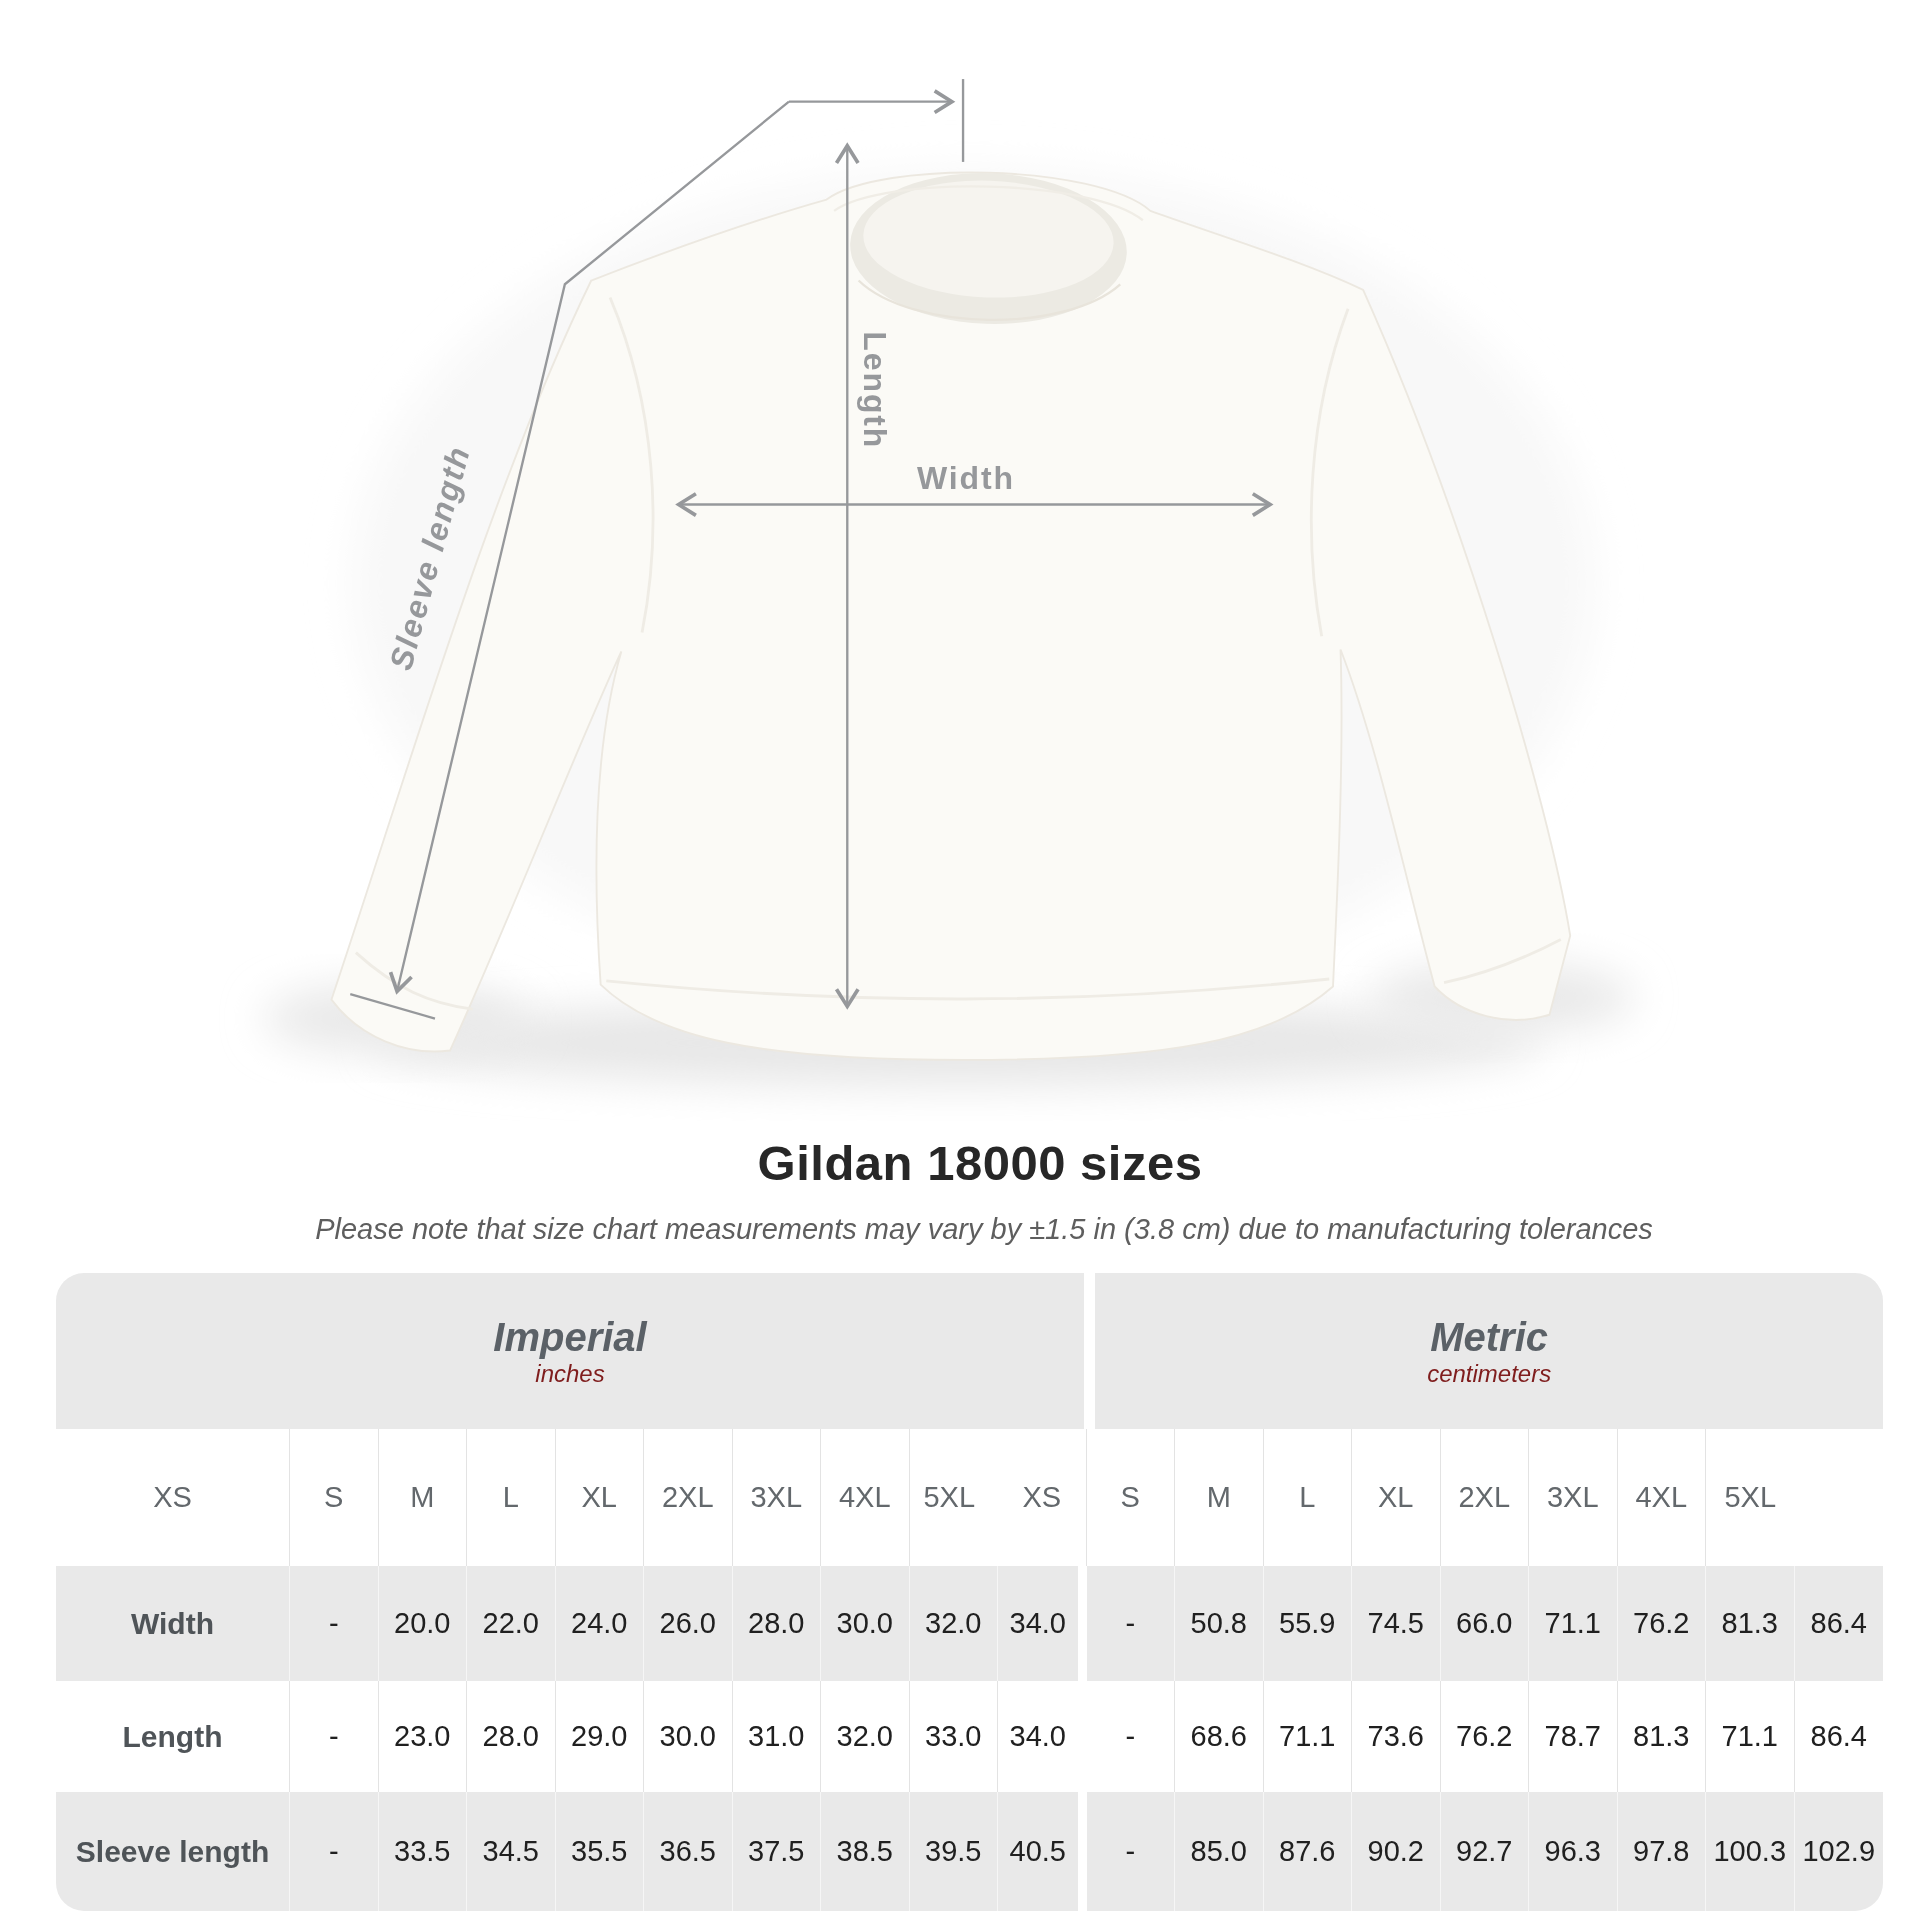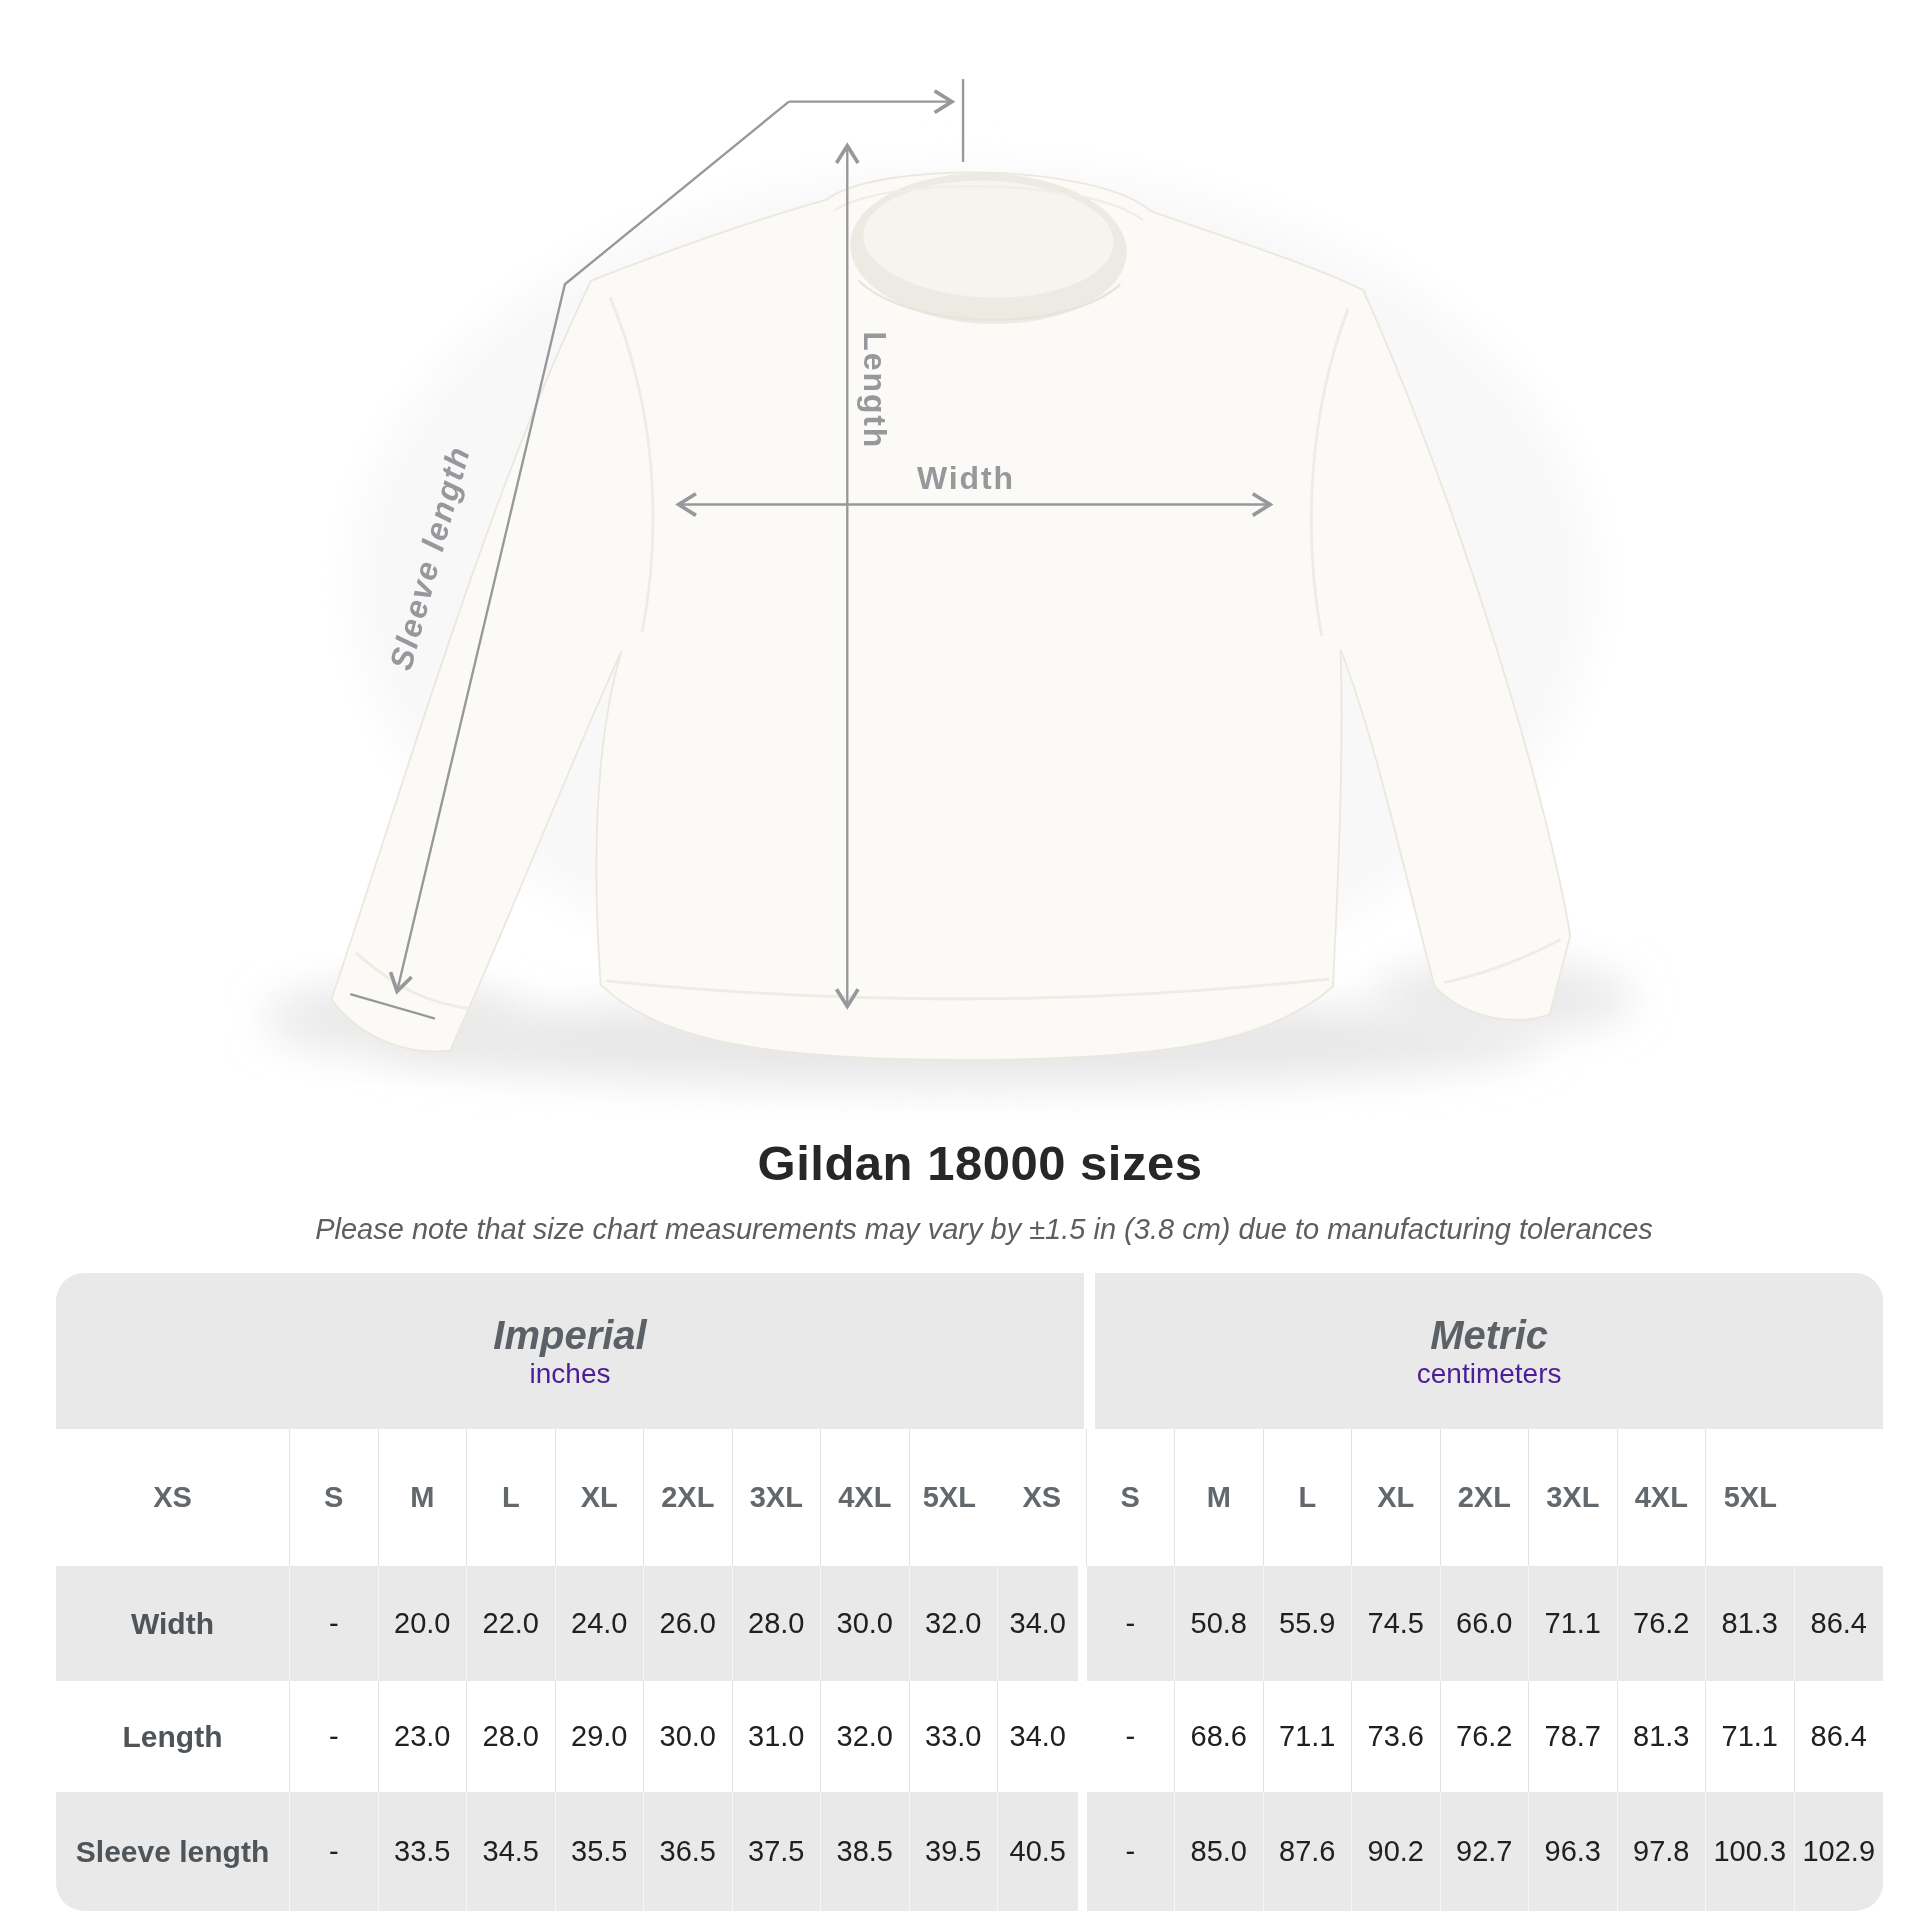--- a/index.html
+++ b/index.html
@@ -24,36 +24,36 @@
   .size-table{position:absolute;left:56px;top:1273px;width:1827px;}
   .band{display:flex;height:156px;}
   .band-sec{
     background:#e9e9e9;display:flex;flex-direction:column;align-items:center;
     justify-content:center;gap:0;
   }
   .band-imperial{width:1028px;border-radius:28px 0 0 0;}
   .band-gap{width:11.3px;background:#ffffff;}
   .band-metric{flex:1;border-radius:0 28px 0 0;align-items:center;}
   .band-title{font-size:40px;font-weight:bold;font-style:italic;color:#5b6167;}
-  .band-sub{font-size:28px;color:#4c1d95;}
+  .band-sub{font-size:24px;font-style:italic;color:#7f1d1d;}
   .t-row{display:grid;grid-template-columns:234px repeat(18,1fr);}
   .t-row.header{height:137px;background:#ffffff;}
   .t-row.r-width{height:115px;background:#e9e9e9;}
   .t-row.r-length{height:111px;background:#ffffff;}
   .t-row.r-sleeve{height:119px;background:#e9e9e9;border-radius:0 0 28px 28px;overflow:hidden;}
   .cell{
     display:flex;align-items:center;justify-content:center;
     border-right:1.9px solid transparent;min-width:0;
   }
   .t-row.white .cell{border-right-color:#e3e3e3;}
   .t-row.gray .cell{border-right-color:#f6f6f6;}
   .t-row .cell:last-child{border-right:none;}
   .t-row .cell.mid{border-right:9.4px solid #ffffff;}
   .lbl{font-size:30px;font-weight:bold;color:#4f5458;}
-  .szh{font-size:29px;font-weight:bold;color:#63686c;}
+  .szh{font-size:29px;font-weight:normal;color:#63686c;}
   .val{font-size:29px;color:#202020;}
 </style>
 </head>
 <body>
 
 <div class="canvas">
 
   <svg class="figure-svg" width="1928" height="1139" viewBox="0 0 2048 1210">
     <defs>
       <filter id="soft" x="-40%" y="-40%" width="180%" height="180%">

